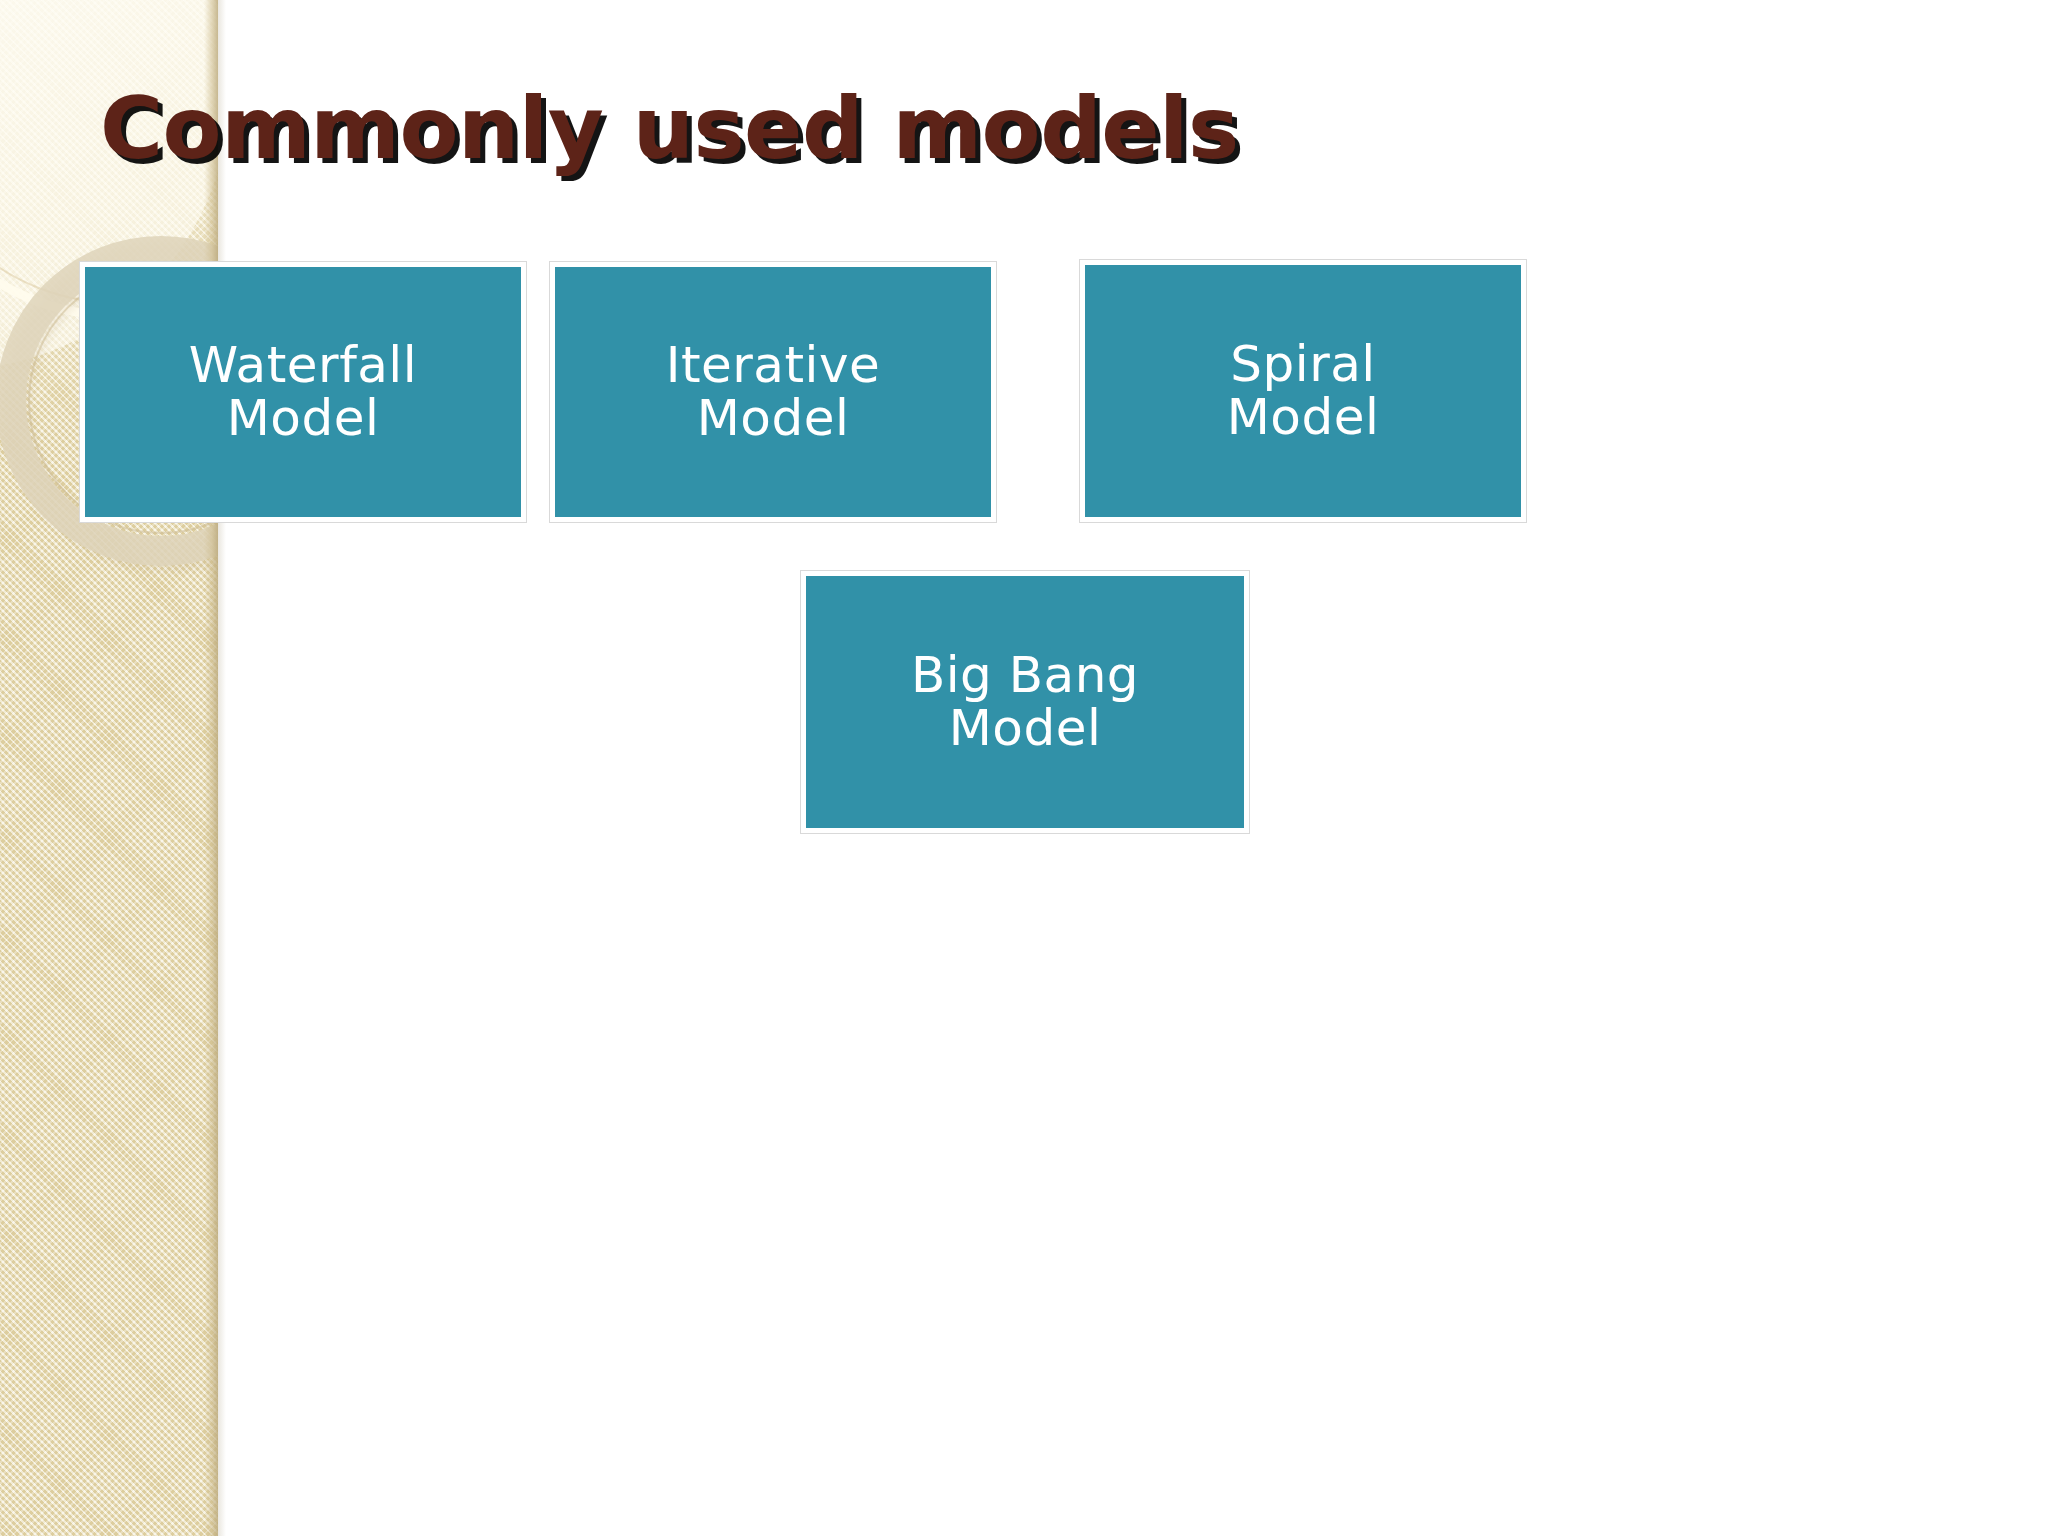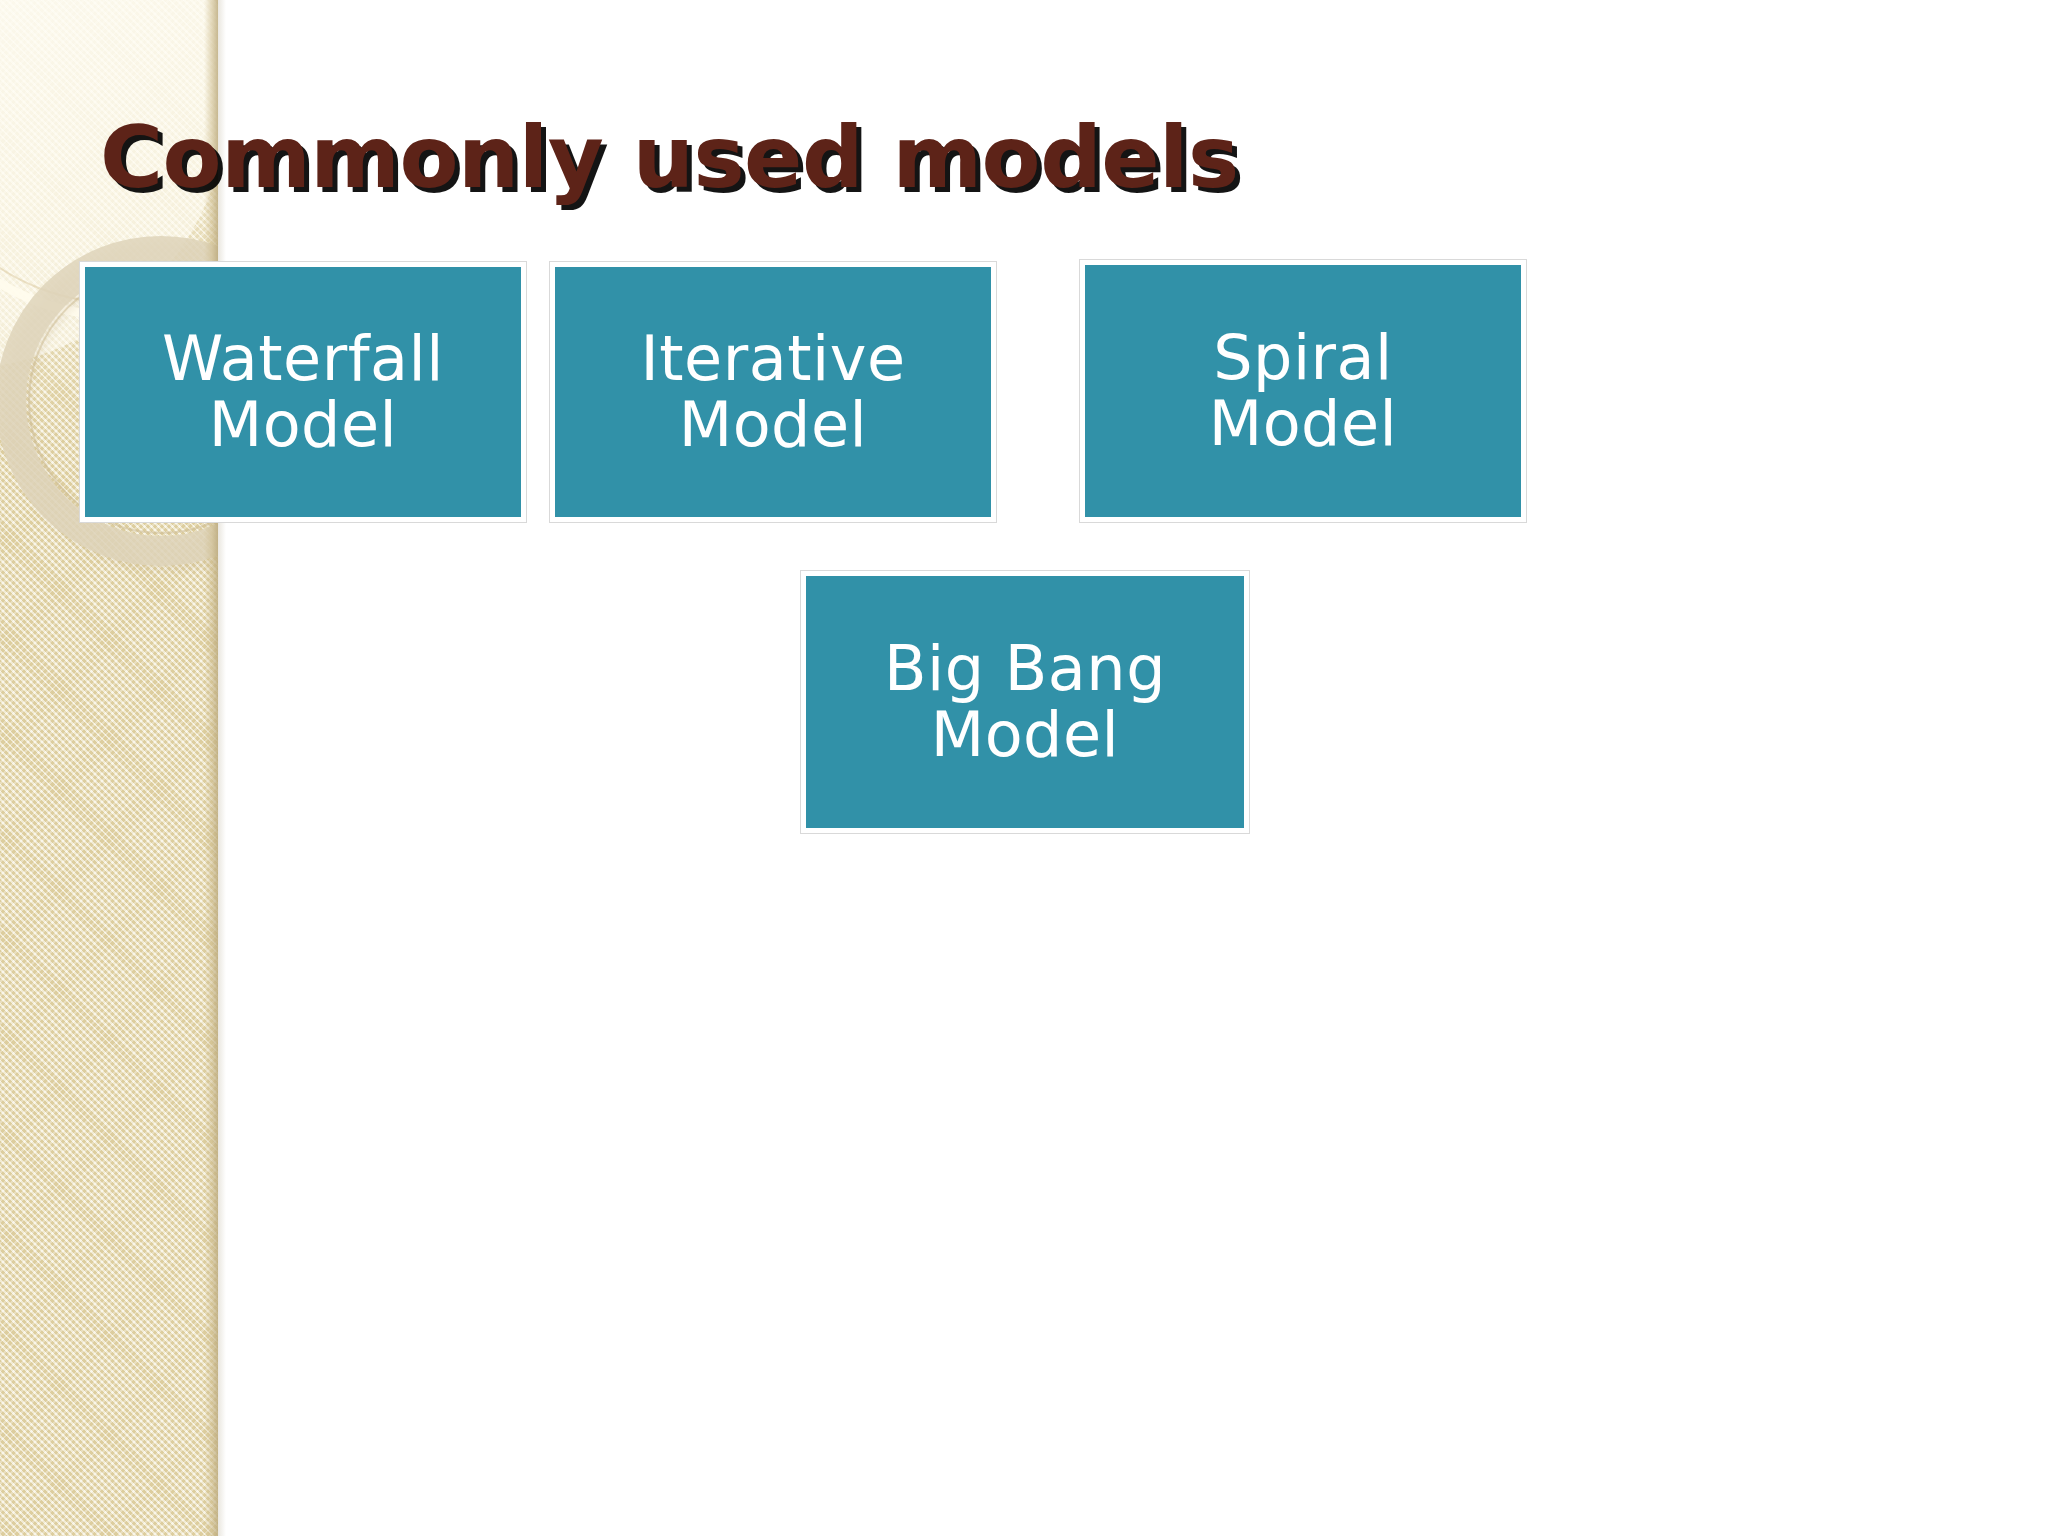--- a/index.html
+++ b/index.html
@@ -155,38 +155,37 @@
     left: 100px;
     top: 82px;
     font-family: "DejaVu Sans", sans-serif;
     font-size: 86px;
     font-weight: 600;
     letter-spacing: -0.5px;
     color: #5d2318;
     text-shadow: 5px 5px 0 rgba(0,0,0,0.92);
     white-space: nowrap;
     line-height: 1.08;
-    margin-top: 29px;
   }
 
   
   .model-box {
     position: absolute;
     box-sizing: border-box;
     background: #3191a8;
     border: 5px solid #ffffff;
     outline: 1px solid #d9d9d9;
     display: flex;
     align-items: center;
     justify-content: center;
     text-align: center;
   }
   .model-box .label {
     font-family: "DejaVu Sans", sans-serif;
-    font-size: 62px;
+    font-size: 50px;
     font-weight: 400;
     color: #ffffff;
     line-height: 1.06;
     letter-spacing: 0.5px;
     padding: 0 10px;
     white-space: pre-line;
   }
 
   #box-waterfall { left: 80px;   top: 262px; width: 446px; height: 260px; }
   #box-iterative { left: 550px;  top: 262px; width: 446px; height: 260px; }

